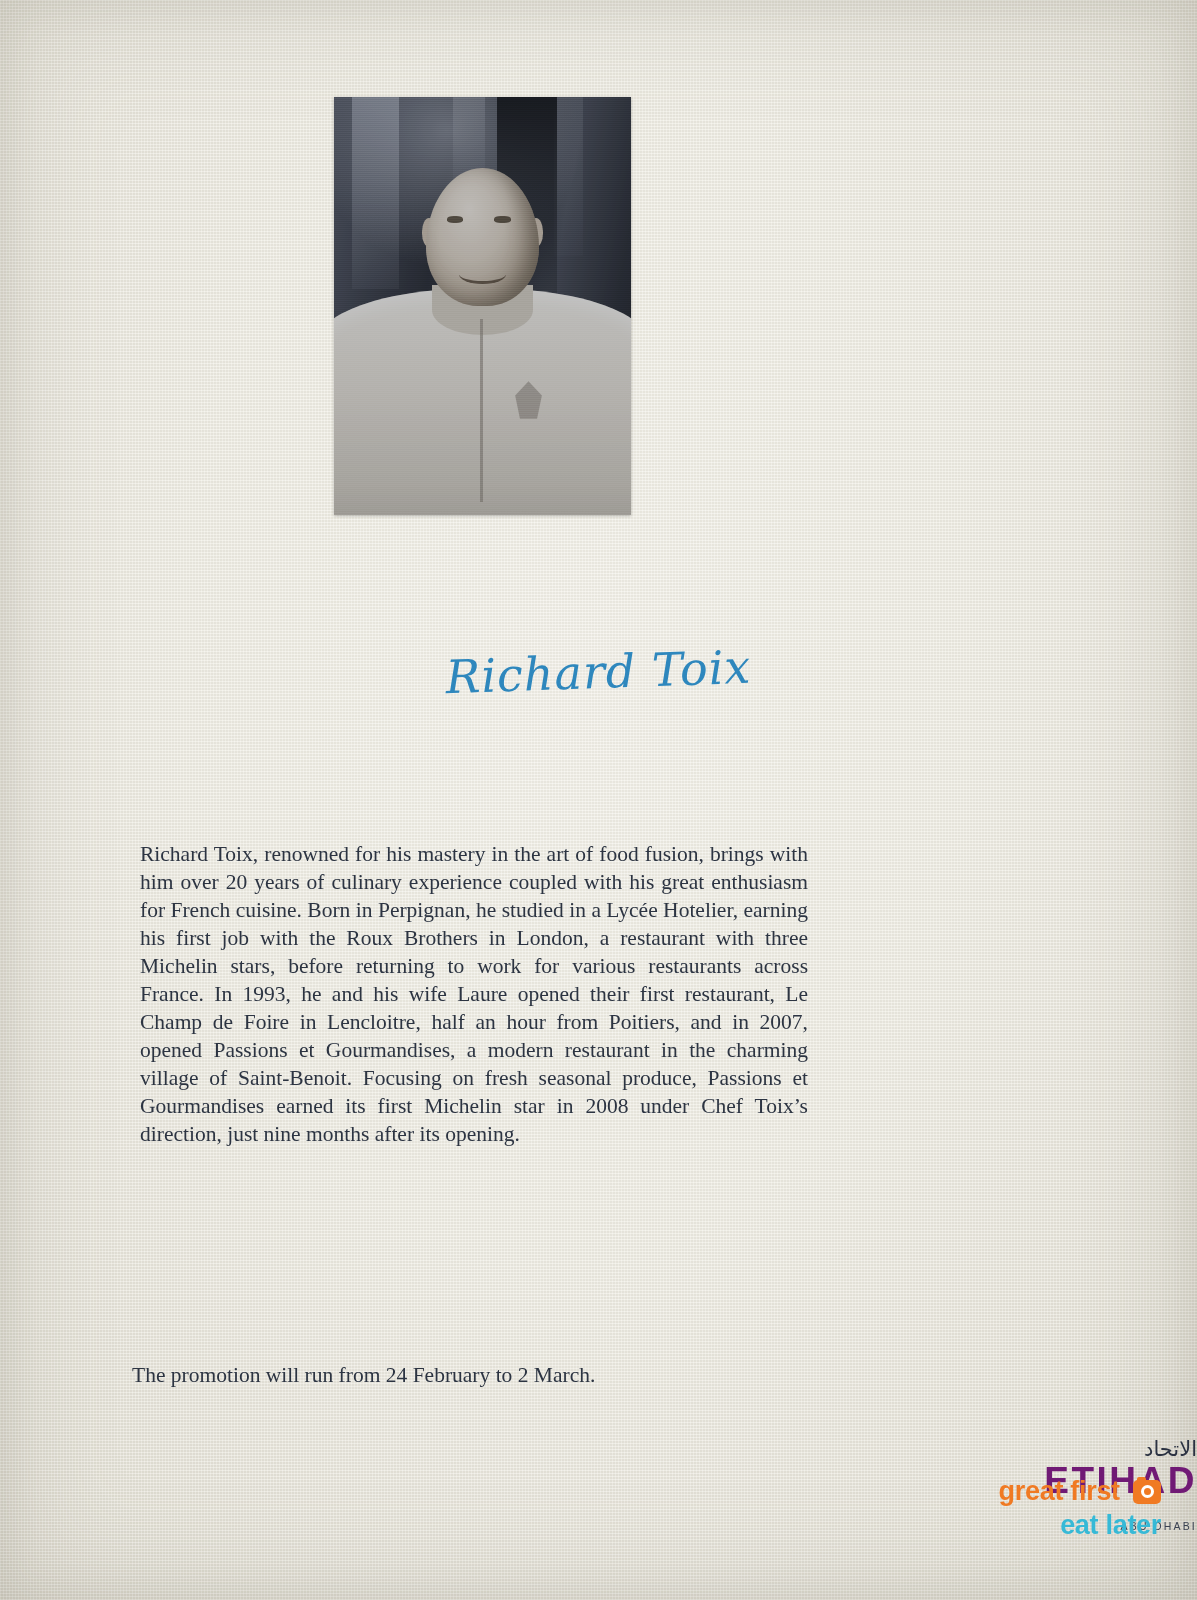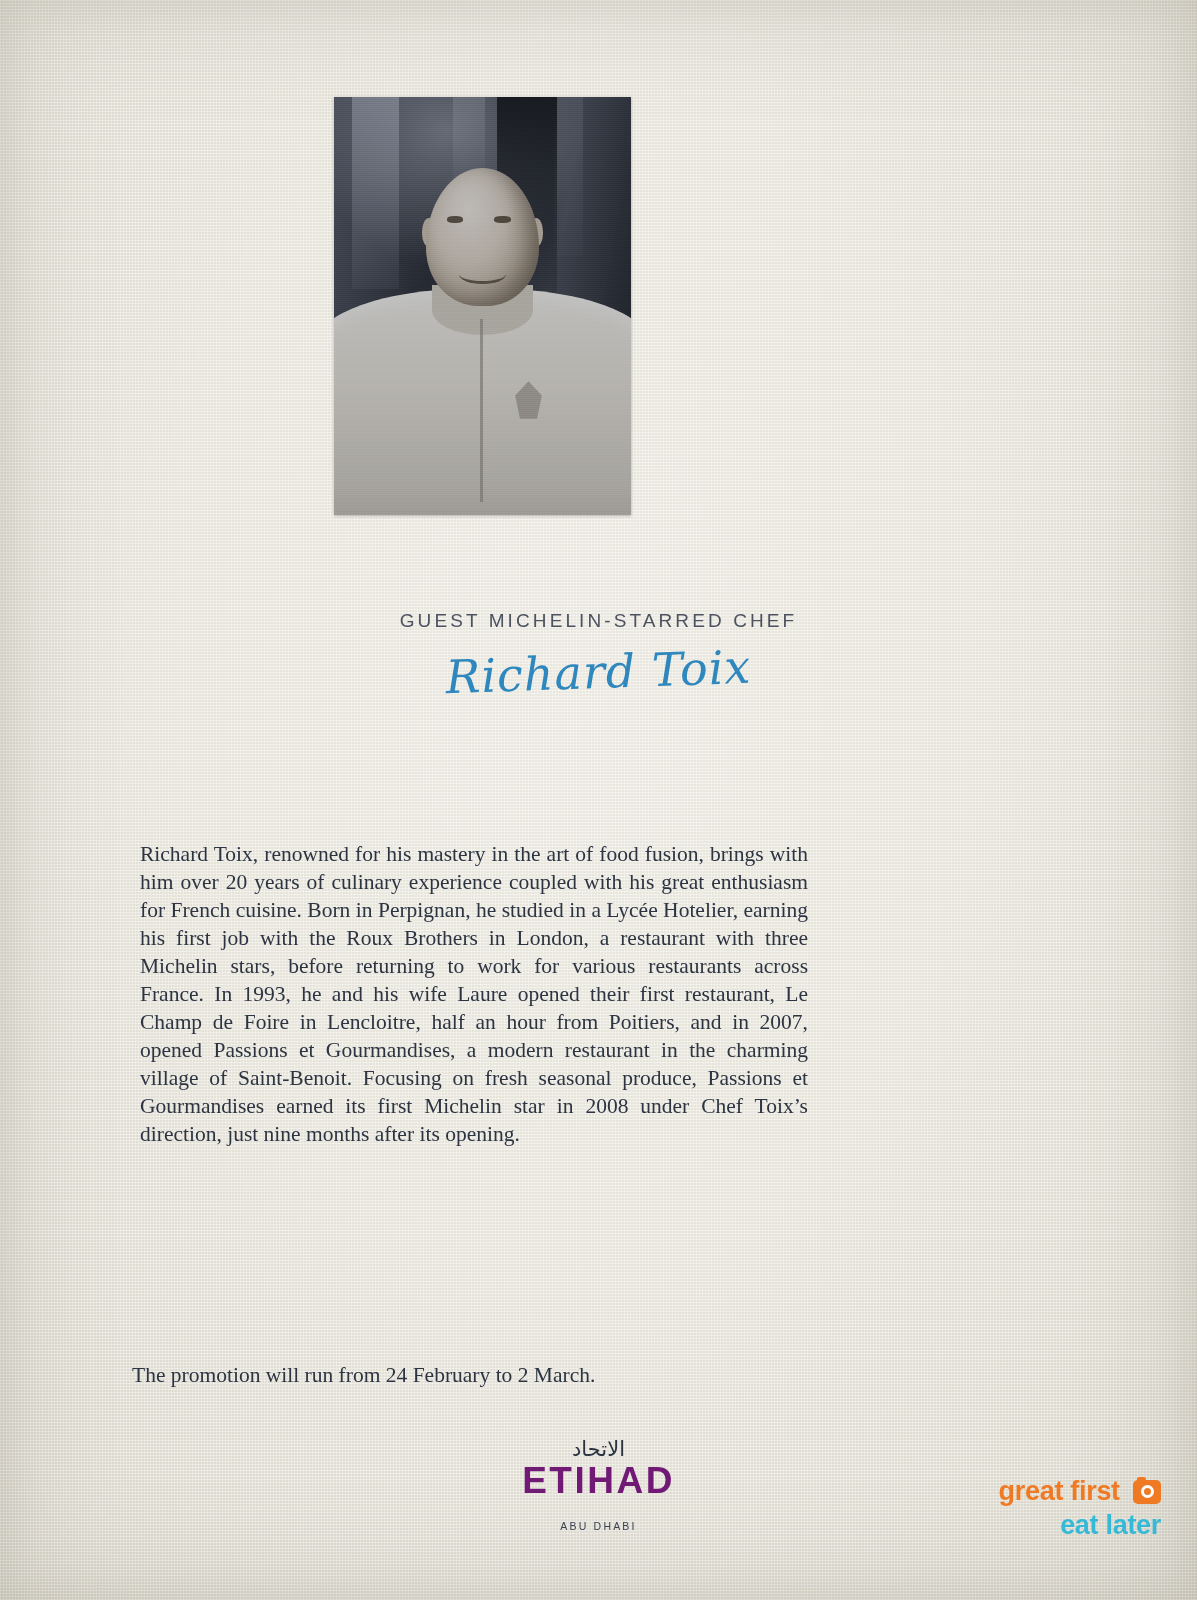--- a/index.html
+++ b/index.html
@@ -246,21 +246,21 @@
     font-family: "Liberation Serif", serif;
     font-size: 21.5px;
     color: #2c3442;
   }
 
   
   .logo-block {
     position: absolute;
     left: 0; right: 0;
     top: 1437px;
-    text-align: center;
+    text-align: right;
     color: #2b3242;
   }
   .logo-arabic {
     font-family: "DejaVu Sans", sans-serif;
     font-size: 21px;
     letter-spacing: 1px;
     color: #2b3242;
     line-height: 24px;
   }
   .logo-word {
@@ -362,21 +362,20 @@
       <div class="ear-r"></div>
       <div class="head"></div>
       <div class="eye l"></div>
       <div class="eye r"></div>
       <div class="smile"></div>
       <div class="grain"></div>
     </div>
     <div class="photo-tone"></div>
   </div>
 
-  <div class="kicker">GUEST MICHELIN-STARRED CHEF</div>
 
   <div class="signature">Richard Toix</div>
 
 
   <p class="body-copy">Richard Toix, renowned for his mastery in the art of food fusion, brings with him over 20 years of culinary experience coupled with his great enthusiasm for French cuisine. Born in Perpignan, he studied in a Lycée Hotelier, earning his first job with the Roux Brothers in London, a restaurant with three Michelin stars, before returning to work for various restaurants across France. In 1993, he and his wife Laure opened their first restaurant, Le Champ de Foire in Lencloitre, half an hour from Poitiers, and in 2007, opened Passions et Gourmandises, a modern restaurant in the charming village of Saint-Benoit. Focusing on fresh seasonal produce, Passions et Gourmandises earned its first Michelin star in 2008 under Chef Toix’s direction, just nine months after its opening.</p>
 
   <p class="promo-line">The promotion will run from 24 February to 2 March.</p>
 
   <div class="logo-block">
     <div class="logo-arabic">الاتحاد</div>

